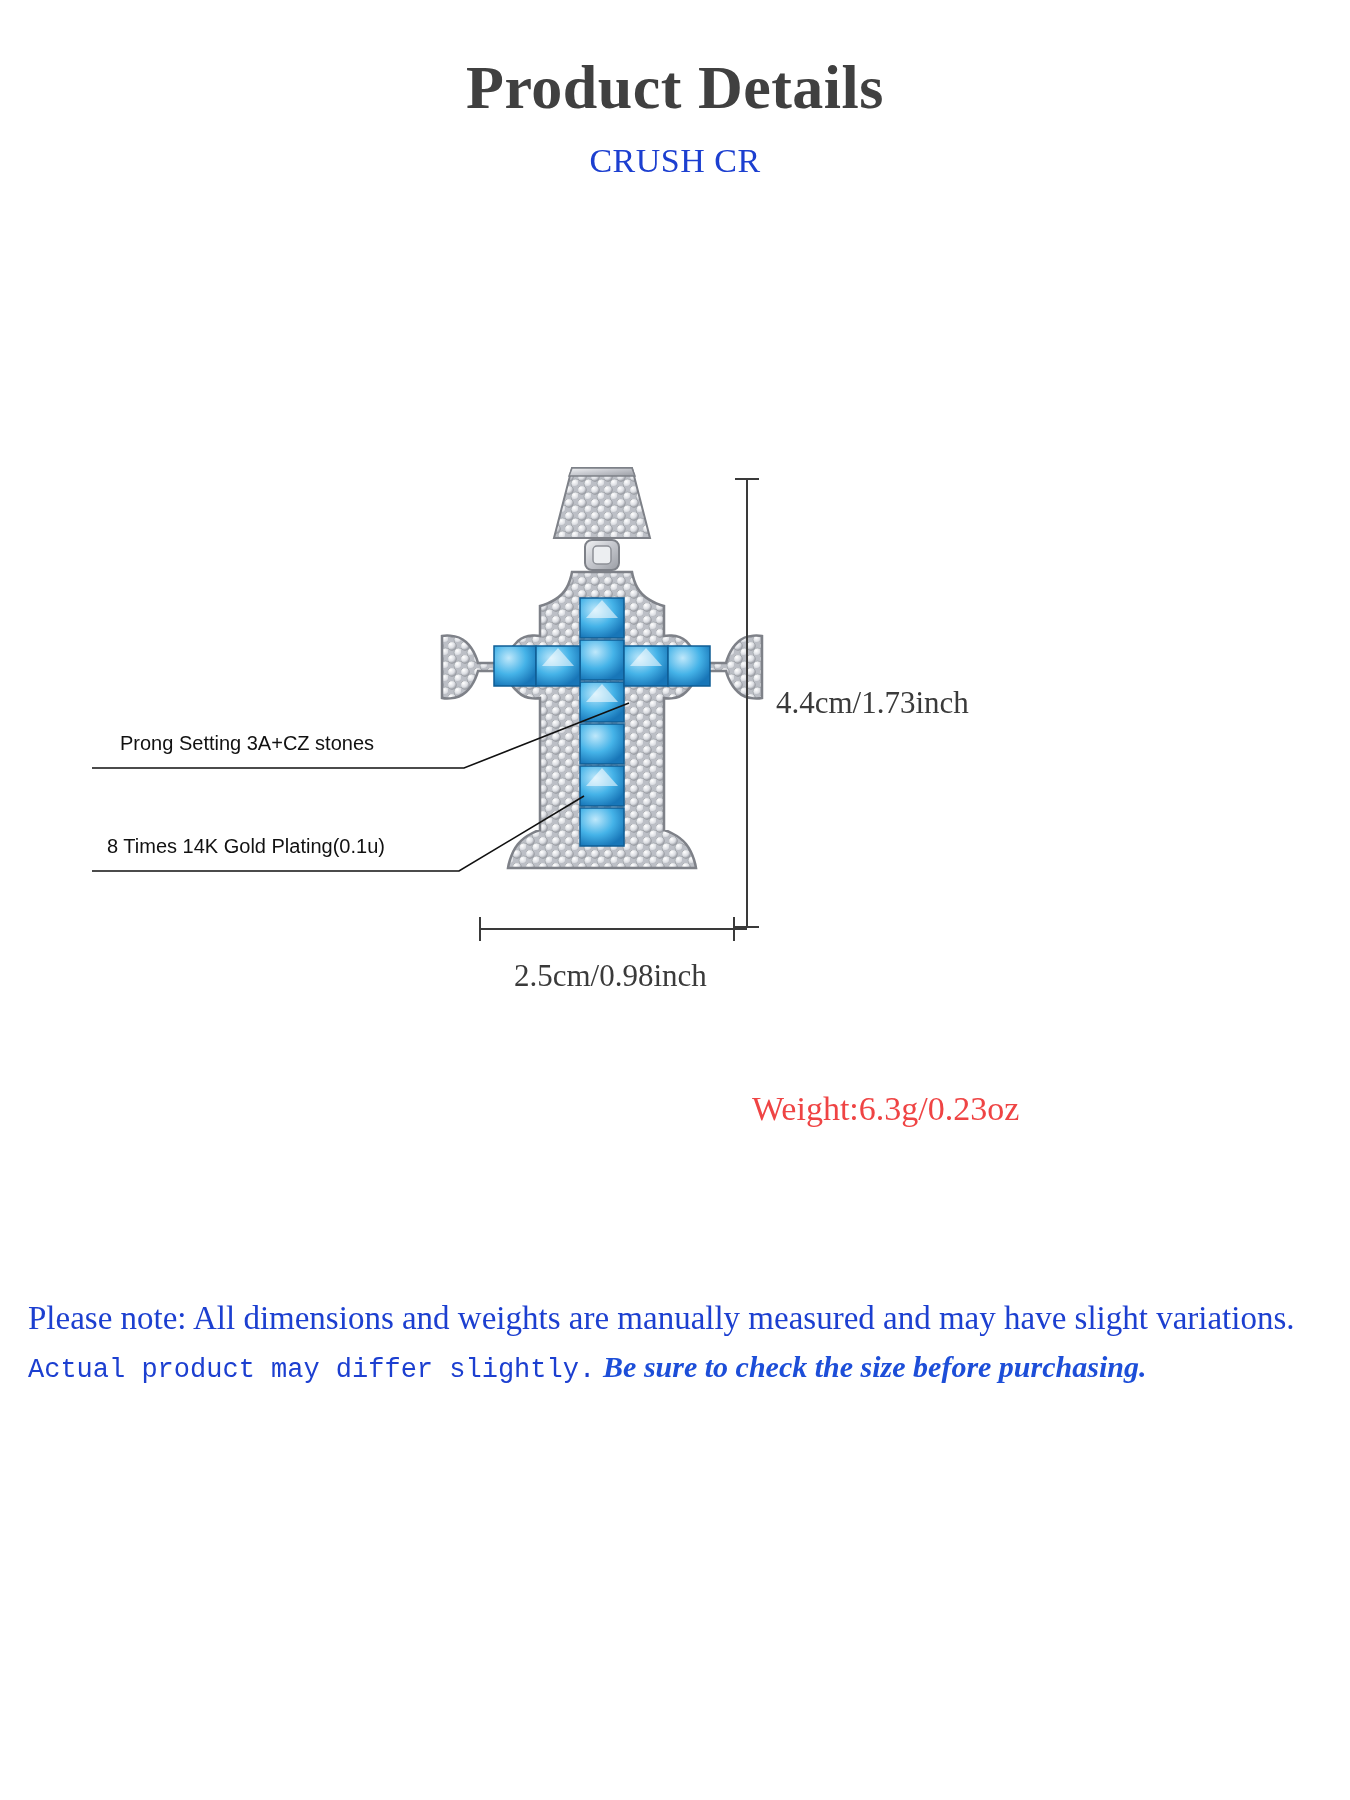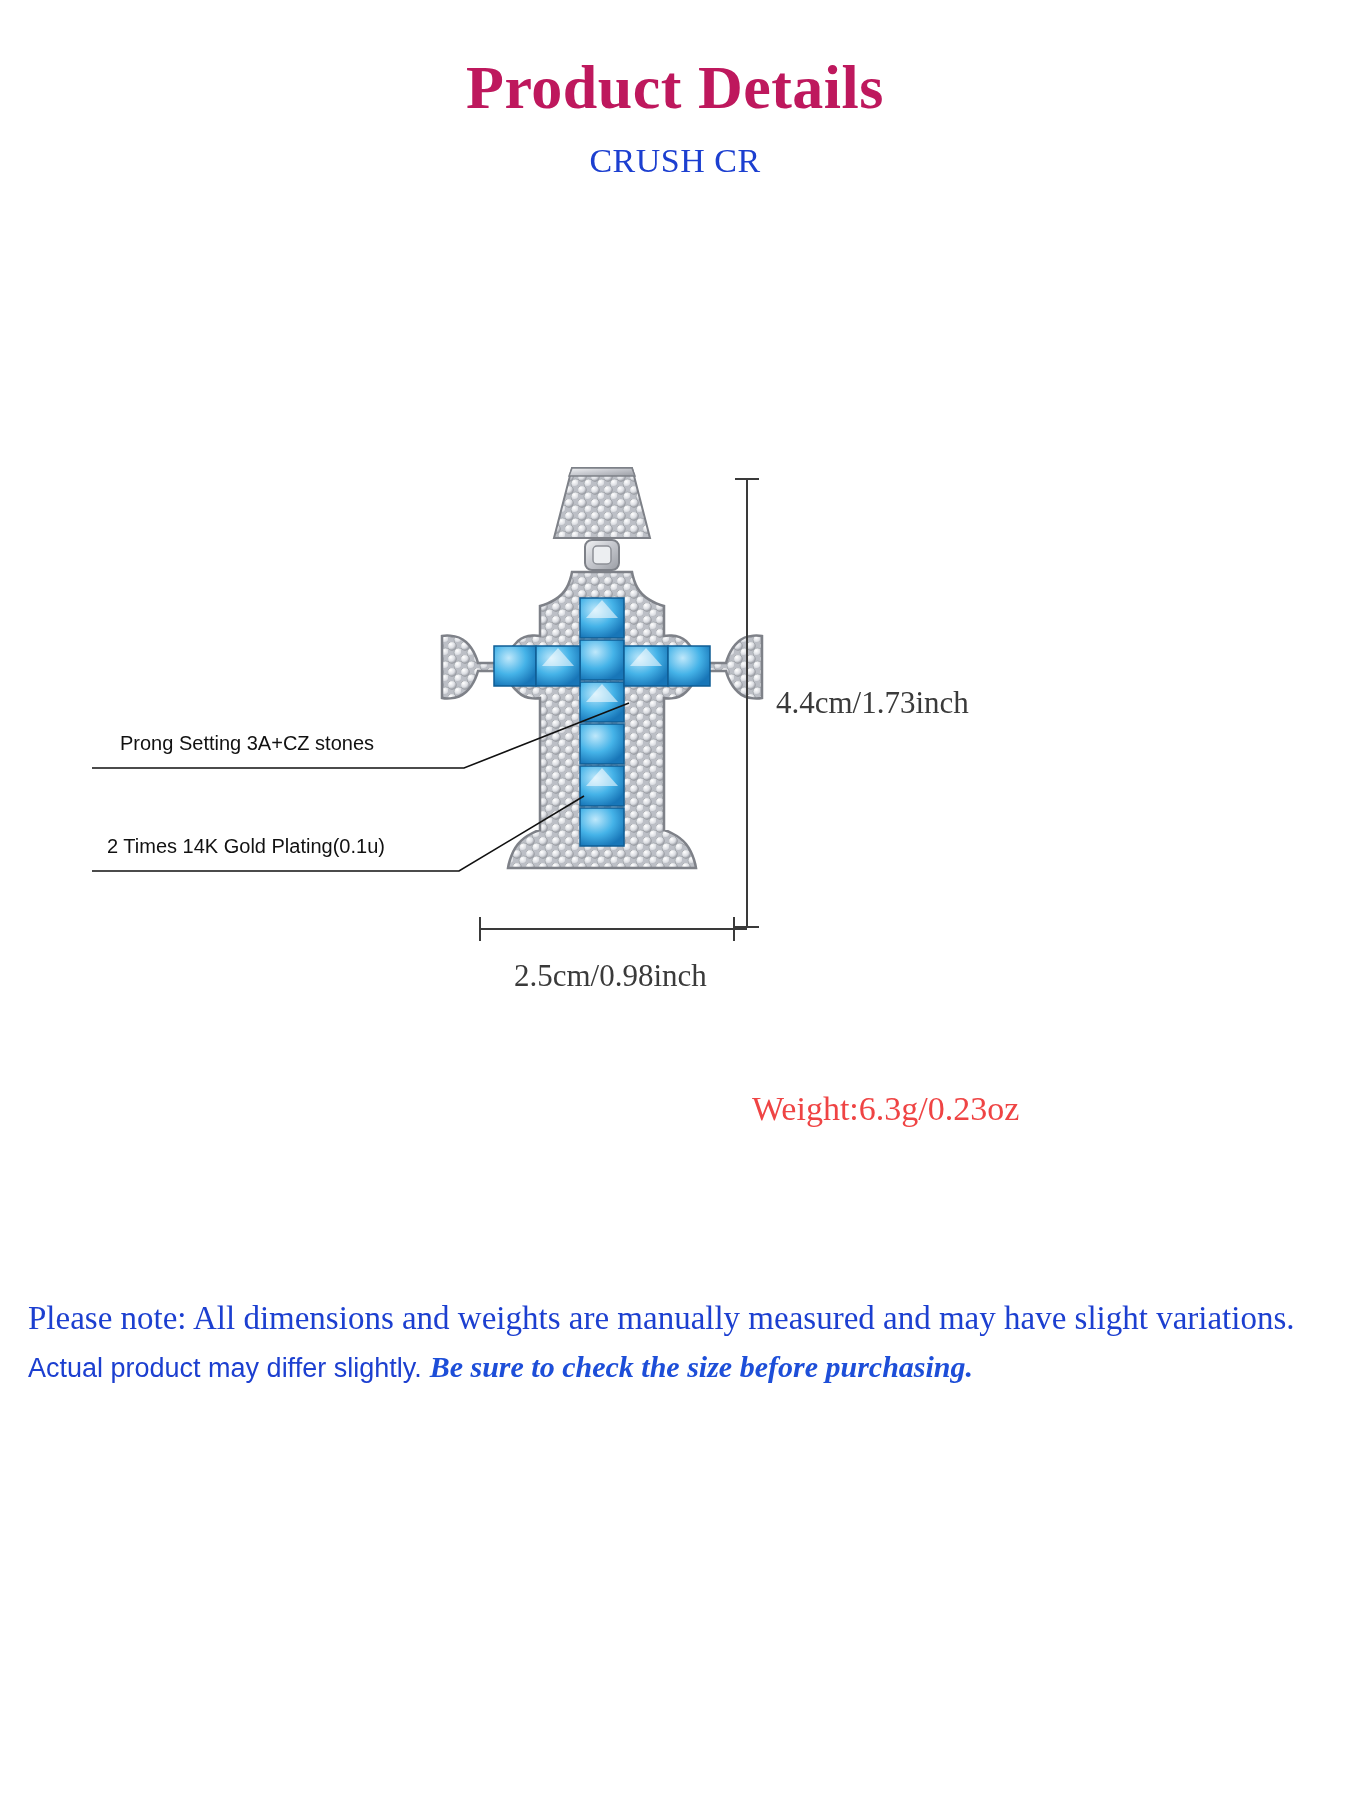--- a/index.html
+++ b/index.html
@@ -18,21 +18,21 @@
   
   #page-title {
     position: absolute;
     top: 52px;
     left: 0;
     width: 1350px;
     text-align: center;
     font-family: "Liberation Serif", serif;
     font-size: 62px;
     font-weight: bold;
-    color: #be185d;
+    color: #404040;
     letter-spacing: 0.5px;
   }
   #page-subtitle {
     position: absolute;
     top: 142px;
     left: 0;
     width: 1350px;
     text-align: center;
     font-family: "Liberation Serif", serif;
     font-size: 34px;
@@ -145,21 +145,21 @@
     color: #1c3fd0;
     white-space: nowrap;
   }
   #footer-note-2-wrap {
     position: absolute;
     left: 28px;
     top: 1350px;
     white-space: nowrap;
   }
   #footer-note-2a {
-    font-family: Liberation Sans, sans-serif;
+    font-family: Liberation Mono, monospace;
     font-size: 27px;
     color: #1c3fd0;
   }
   #footer-note-2b {
     font-family: "Liberation Serif", serif;
     font-size: 30px;
     font-weight: bold;
     font-style: italic;
     color: #1d4ed8;
     margin-left: 8px;
@@ -278,21 +278,21 @@
   <div id="width-label">2.5cm/0.98inch</div>
 
   <svg class="callout-line" width="700" height="500" viewBox="0 0 700 500" style="left:60px; top:60px;">
 
     <path d="M8 278 L380 278 L545 213" fill="none" stroke="#111111" stroke-width="1.6"></path>
 
     <path d="M8 381 L375 381 L500 306" fill="none" stroke="#111111" stroke-width="1.6"></path>
   </svg>
 
   <div class="callout-text" id="callout-1-text">Prong Setting 3A+CZ stones</div>
-  <div class="callout-text" id="callout-2-text">2 Times  14K  Gold  Plating(0.1u)</div>
+  <div class="callout-text" id="callout-2-text">8 Times  14K  Gold  Plating(0.1u)</div>
 </div>
 
 <div id="weight-label">Weight:6.3g/0.23oz</div>
 
 <div id="footer-note-1">Please note: All dimensions and weights are manually measured and may have slight variations.</div>
 <div id="footer-note-2-wrap">
   <span id="footer-note-2a">Actual product may differ slightly.</span><span id="footer-note-2b">Be sure to check the size before purchasing.</span>
 </div>
 
 </body></html>

